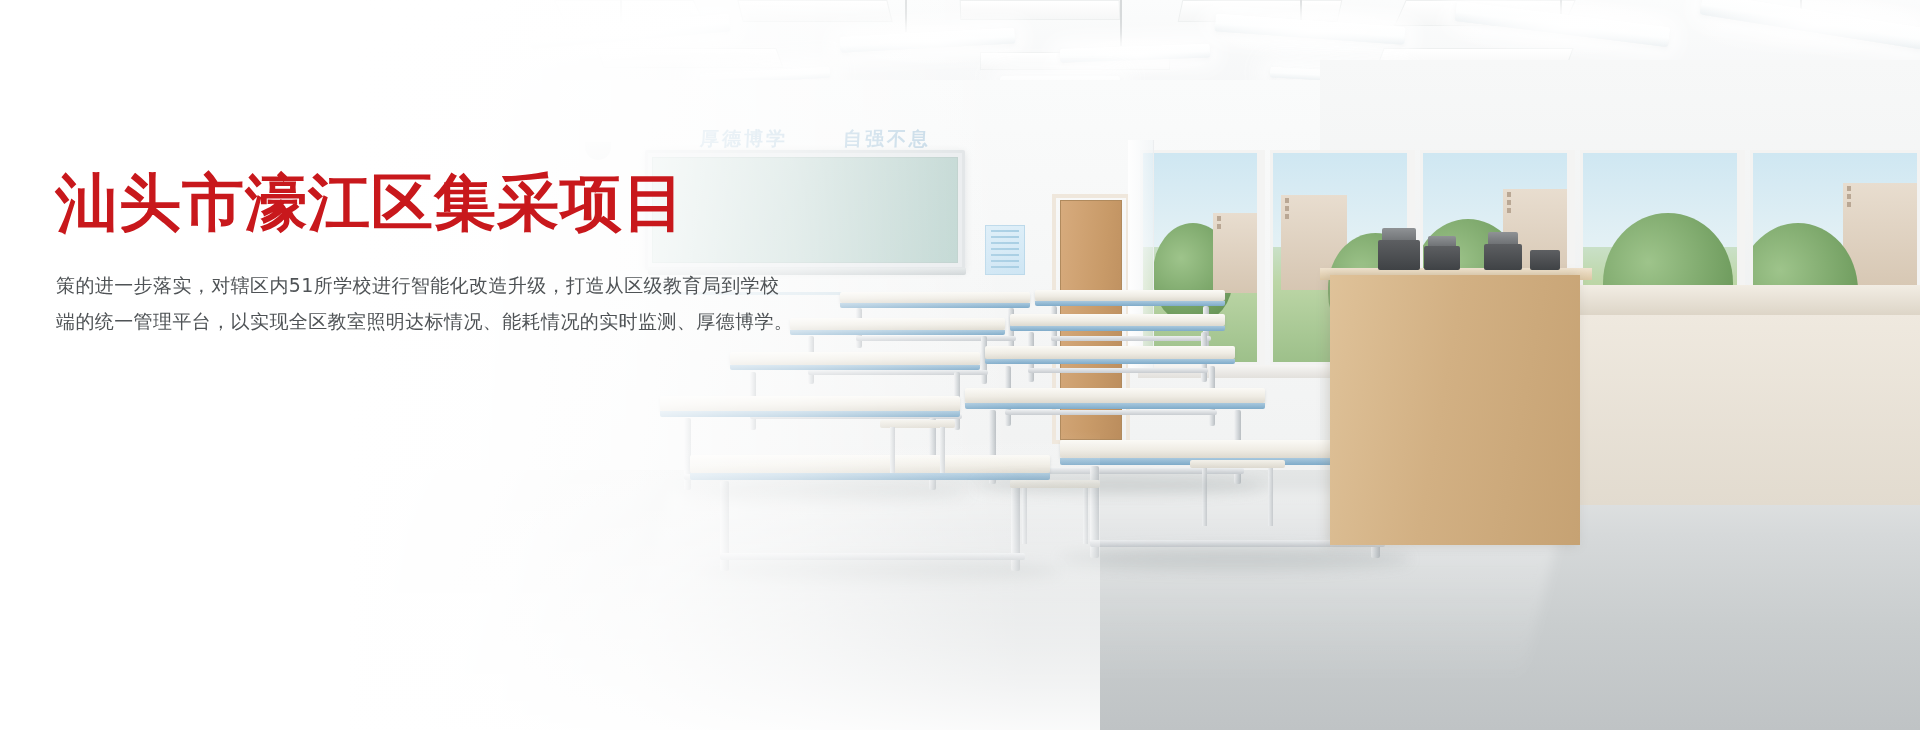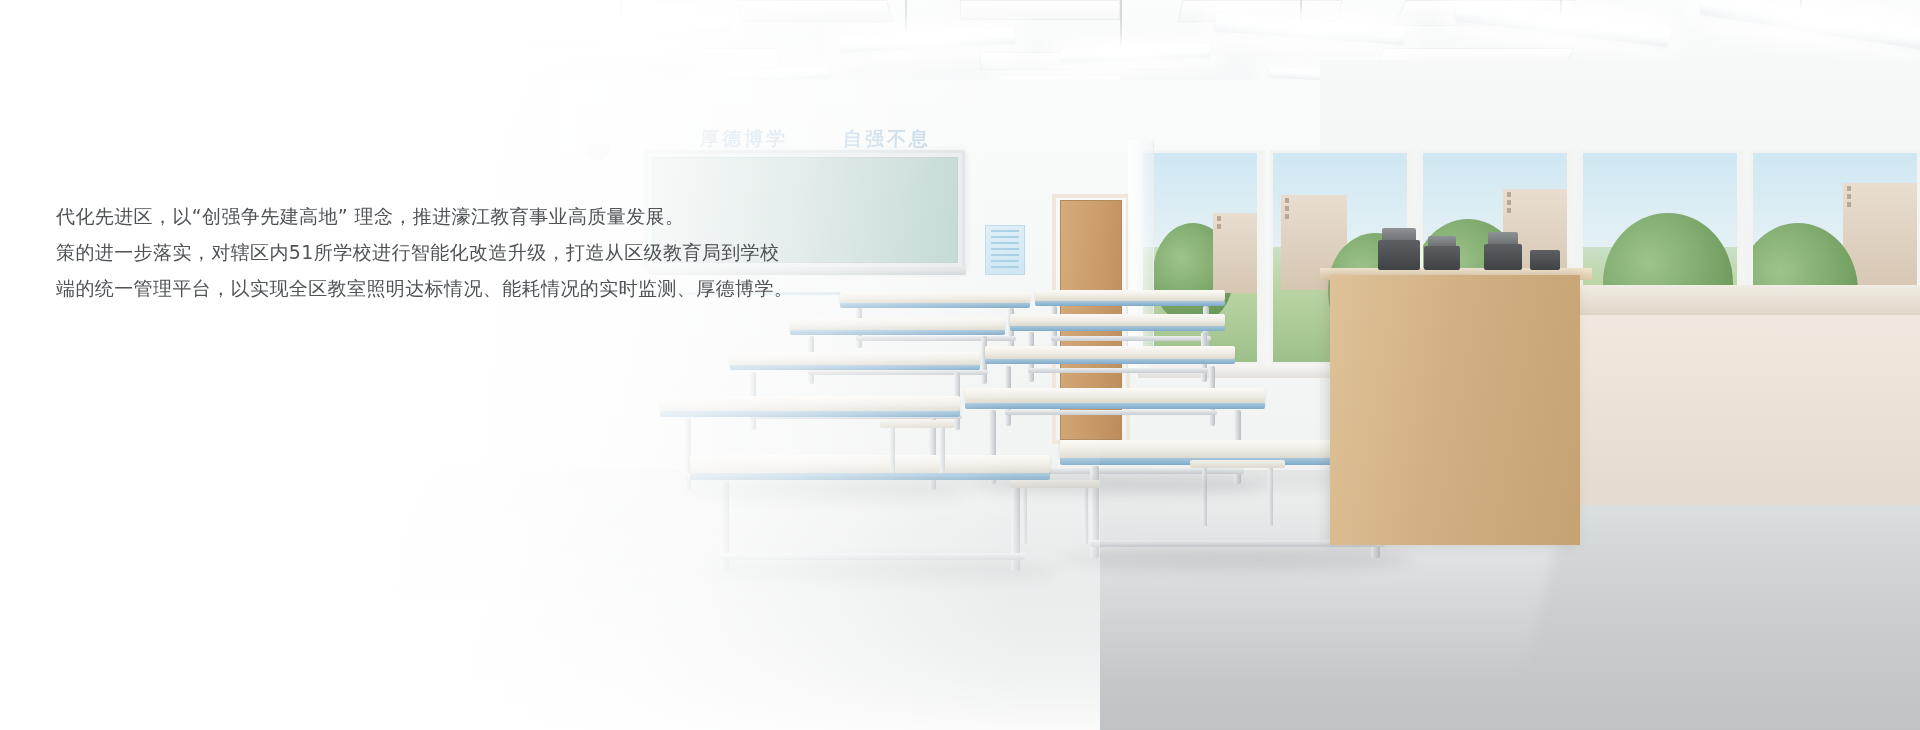--- a/index.html
+++ b/index.html
@@ -380,20 +380,20 @@
     <div class="eq" style="left:1424px;top:246px;width:36px;height:24px;"></div>
     <div class="eq-top" style="left:1488px;top:232px;width:30px;height:14px;"></div>
     <div class="eq" style="left:1484px;top:244px;width:38px;height:26px;"></div>
     <div class="eq" style="left:1530px;top:250px;width:30px;height:20px;"></div>
 
     <div class="fade-left"></div>
     <div class="fade-bottom"></div>
   </div>
 
   <div class="copy">
+    <h1 class="title">汕头市濠江区集采项目</h1>
     <div class="body-copy">
-      <p>代化先进区，以“创强争先建高地” 理念，推进濠江教育事业高质量发展。</p>
       <p>策的进一步落实，对辖区内51所学校进行智能化改造升级，打造从区级教育局到学校</p>
       <p>端的统一管理平台，以实现全区教室照明达标情况、能耗情况的实时监测、厚德博学。</p>
     </div>
   </div>
 
 </div>
 
 </body></html>

